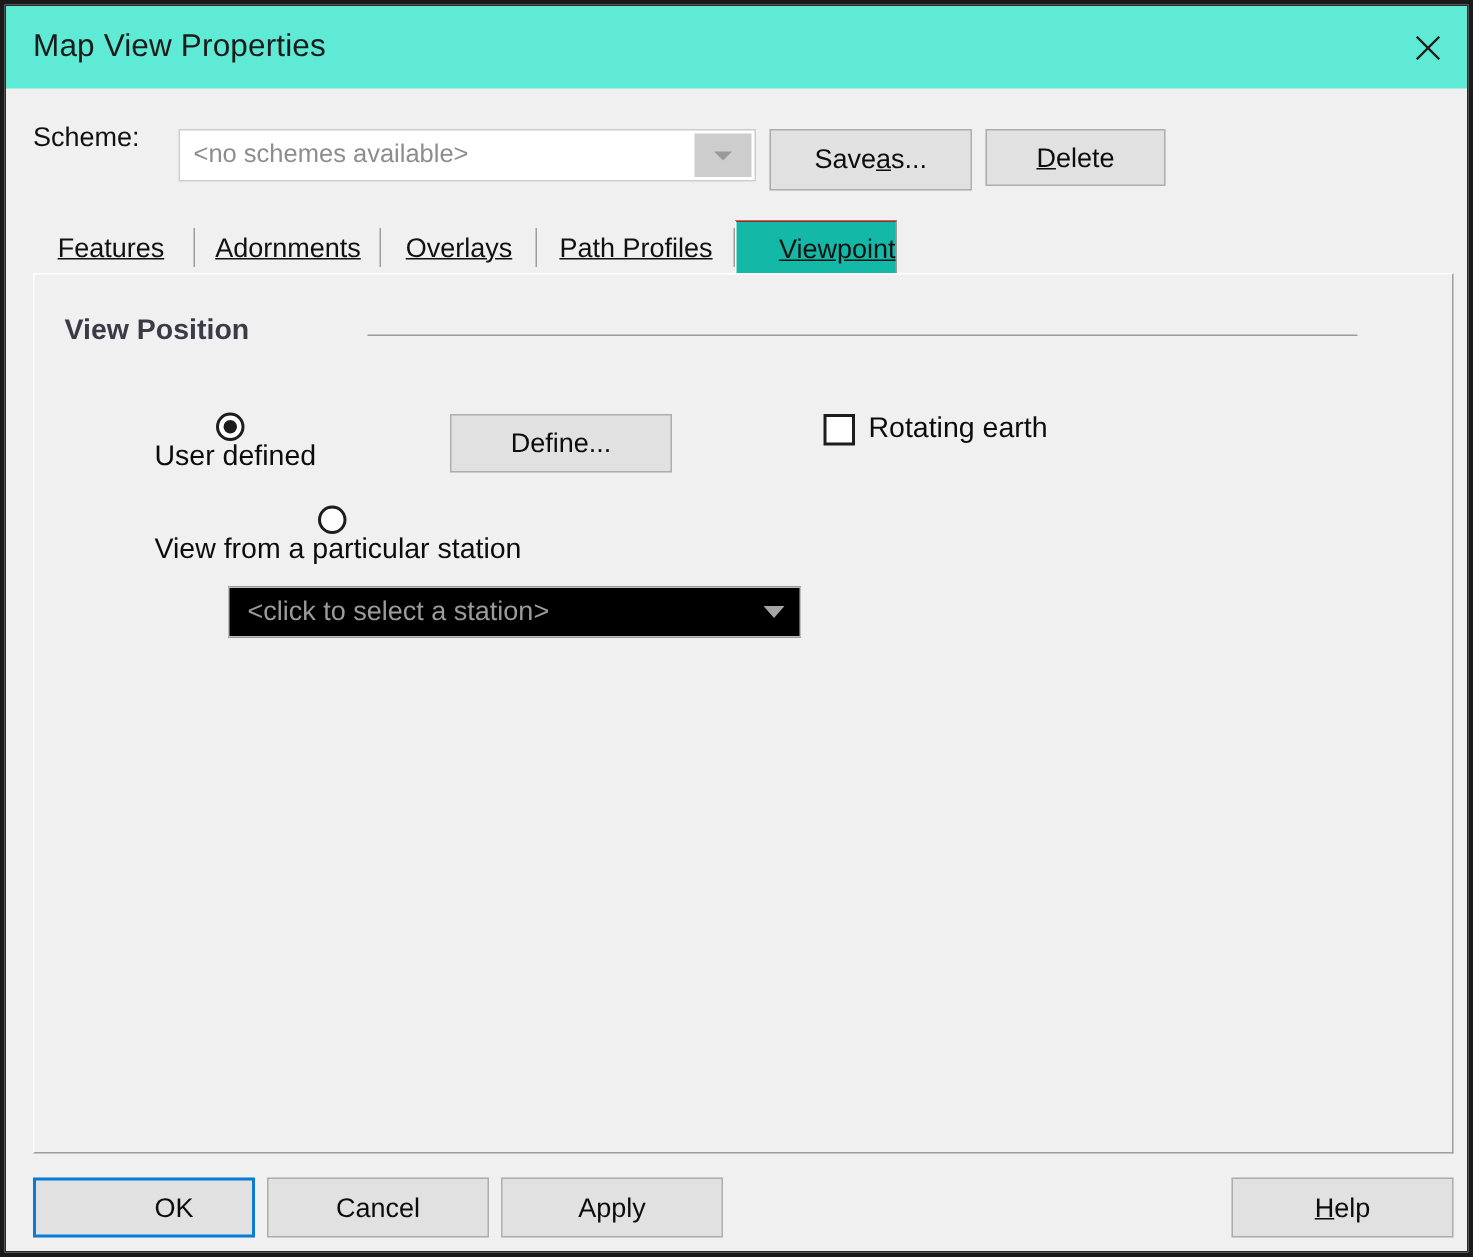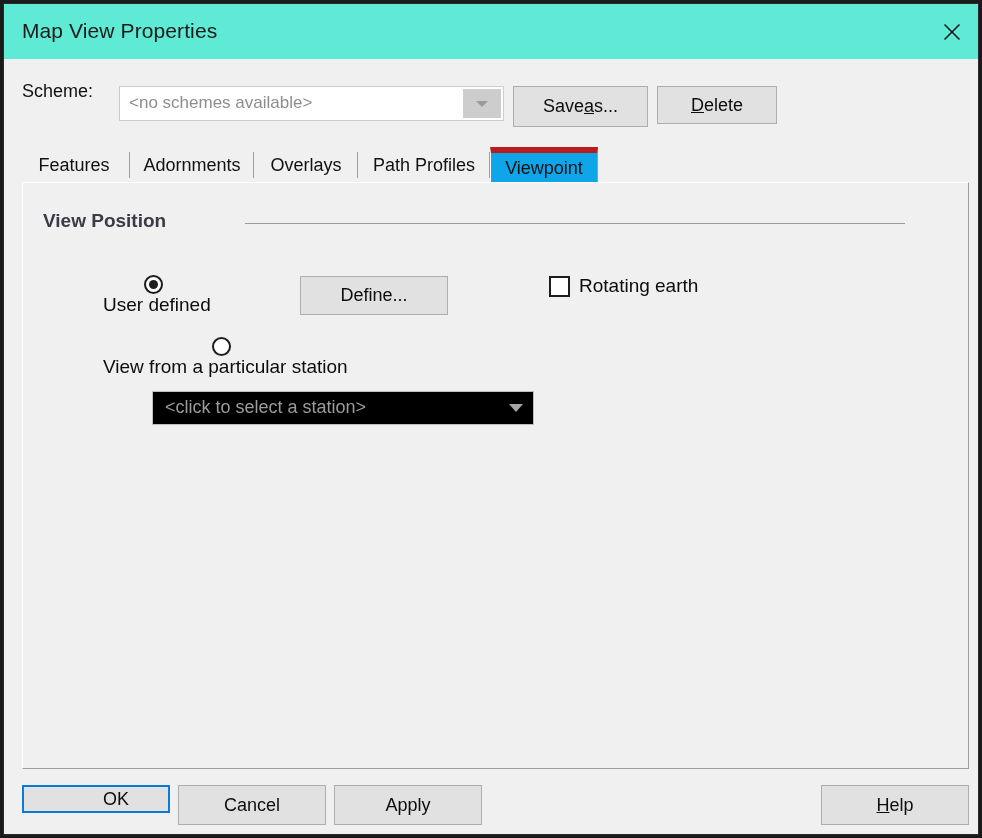--- a/index.html
+++ b/index.html
@@ -113,33 +113,35 @@
     position: absolute;
     top: 0;
     height: 36px;
     display: flex;
     align-items: center;
     justify-content: center;
     font-size: 18px;
     color: #111111;
     cursor: default;
     white-space: nowrap;
+    text-decoration: underline;
   }
   .tab .sep {
     position: absolute;
     right: 0; top: 5px;
     width: 1px; height: 26px;
     background: #9d9d9d;
   }
   .tab.active {
-    background: #0ea5e9;
+    background: #14b8a6;
     border-left: 1px solid #ffffff;
-    border-top: 6px solid #b91c1c;
+    border-top: 1px solid #b91c1c;
     border-right: 1px solid #9d9d9d;
     height: 37px;
+    justify-content: flex-end;
   }
 
   
   #tab-panel {
     position: absolute;
     left: 18px; top: 178px;
     width: 947px; height: 587px;
     background: #f0f0f0;
     border-left: 1px solid #ffffff;
     border-top: 1px solid #ffffff;
@@ -240,21 +242,21 @@
     right: 10px; top: 12px;
   }
   .tri-down-lg {
     width: 0; height: 0;
     border-left: 7px solid transparent;
     border-right: 7px solid transparent;
     border-top: 8px solid #a5a5a5;
   }
 
   
-  #ok-button     { left: 18px;  top: 781px; width: 148px; height: 28px;
+  #ok-button     { left: 18px;  top: 781px; width: 148px; height: 40px;
                    border: 2px solid #0a7cd6; padding-left: 40px; }
   #cancel-button { left: 174px; top: 781px; width: 148px; height: 40px; }
   #apply-button  { left: 330px; top: 781px; width: 148px; height: 40px; }
   #help-button   { left: 817px; top: 781px; width: 148px; height: 40px; }
 </style>
 </head>
 <body>
 
 <div id="dialog">
 

